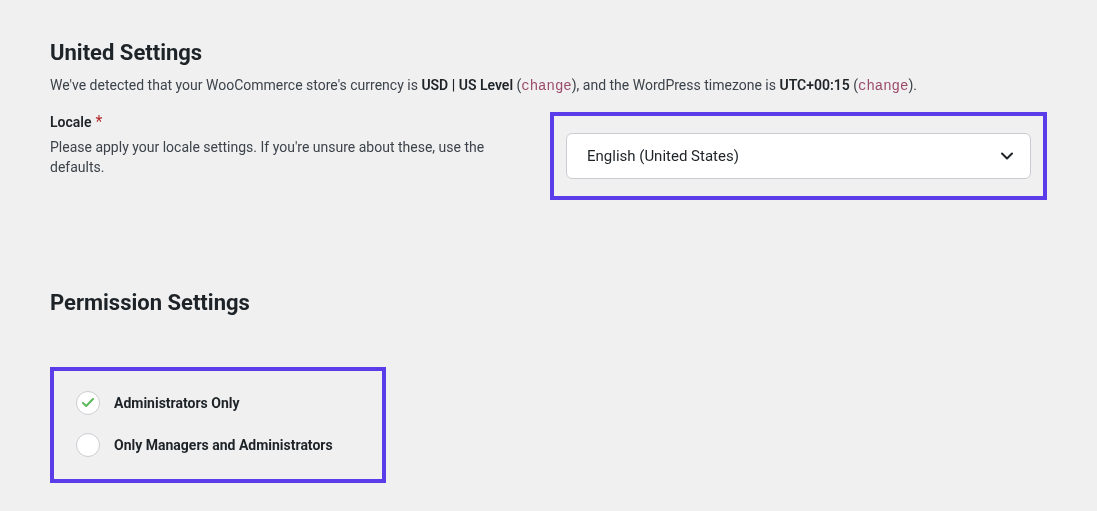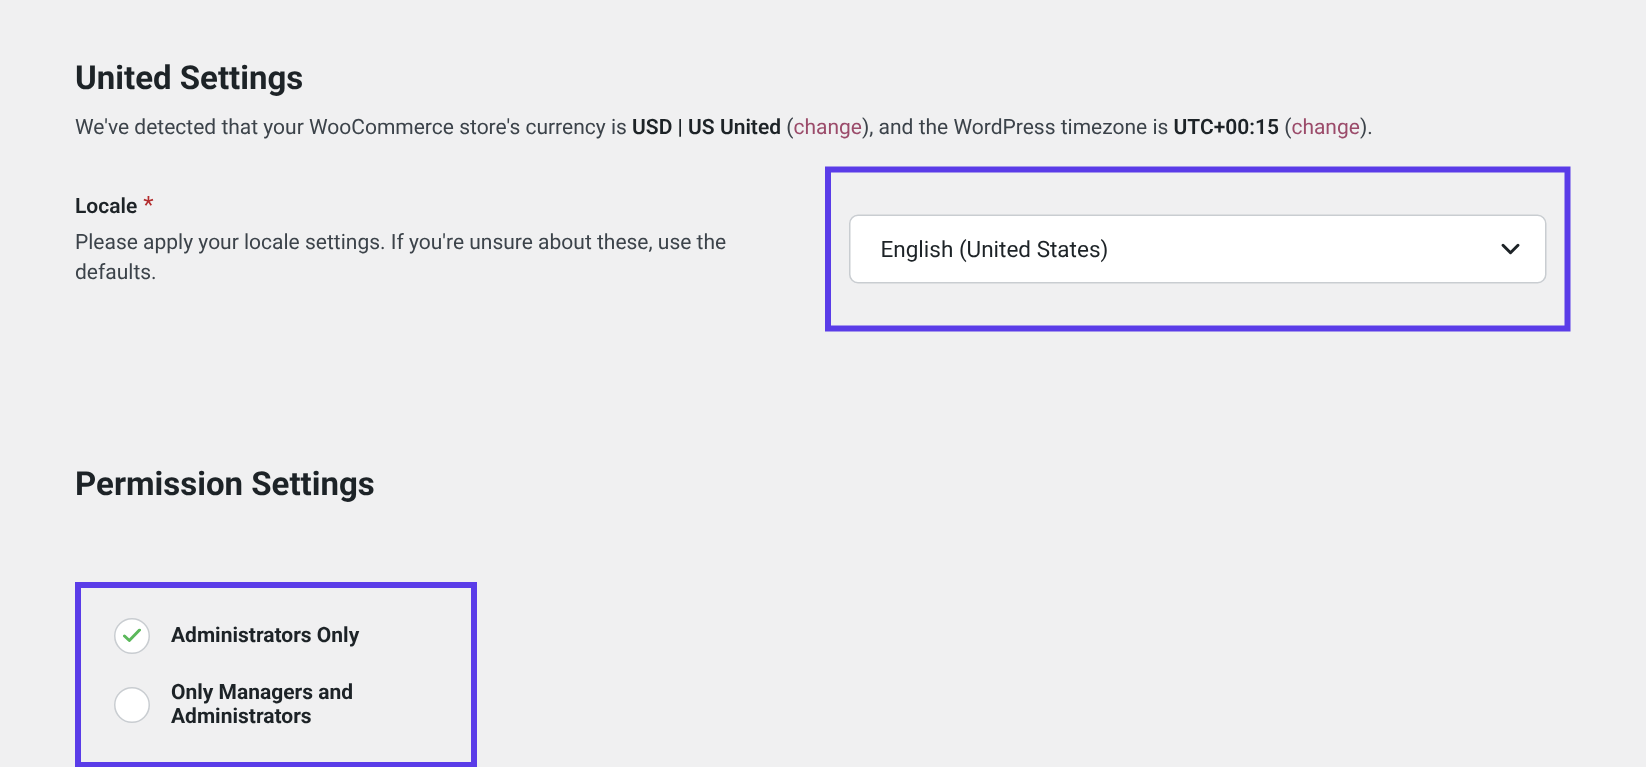--- a/index.html
+++ b/index.html
@@ -15,48 +15,47 @@
       font-weight: 700;
       color: #1d2327;
       margin-bottom: 12px;
     }
     .intro {
       font-size: 14px;
       color: #3c434a;
       margin-bottom: 18px;
     }
     .intro strong { font-weight: 600; color: #1d2327; }
-    .intro a { color: #9b4b6a; text-decoration: none; cursor: pointer; }
+    .intro a { color: #9b4b6a; text-decoration: none; cursor: pointer; font-family: Liberation Mono, monospace; }
     .row {
       display: flex;
       gap: 20px;
       align-items: flex-start;
     }
     .col-left {
       flex: 0 0 480px;
-      margin-top: 16px;
     }
     .col-right {
       flex: 1;
     }
     .field-label {
       font-size: 14px;
       font-weight: 600;
       color: #1d2327;
     }
     .required { color: #b32d2e; }
     .field-help {
       font-size: 14px;
       color: #3c434a;
       margin-top: 6px;
       line-height: 1.45;
     }
     .highlight-box {
       border: 4px solid #5a3ce8;
-      padding: 28px 12px;
+      padding: 17px 12px;
     }
     .select-wrap {
       position: relative;
       width: 100%;
     }
     .select {
       width: 100%;
       height: 46px;
       background: #fff;
       border: 1px solid #c9cdd1;
@@ -101,30 +100,30 @@
     }
     .radio-circle.checked svg { display: block; }
     .radio-circle svg { display: none; }
     .radio-label {
       font-size: 14px;
       font-weight: 700;
       color: #1d2327;
     }
     .highlight-box.perm {
       padding: 20px 22px 22px 22px;
-      width: 268px;
+      width: 336px;
     }
   </style>
 </head>
 <body>
 
 <section>
   <h2>United Settings</h2>
   <p class="intro">
-    <span>We've detected that your WooCommerce store's currency is </span><strong>USD | US United</strong><span> (</span><a>change</a><span>), and the WordPress timezone is </span><strong>UTC+00:15</strong><span> (</span><a>change</a><span>).</span>
+    <span>We've detected that your WooCommerce store's currency is </span><strong>USD | US Level</strong><span> (</span><a>change</a><span>), and the WordPress timezone is </span><strong>UTC+00:15</strong><span> (</span><a>change</a><span>).</span>
   </p>
 
   <div class="row">
     <div class="col-left">
       <div>
         <span class="field-label">Locale</span>
         <span class="required">*</span>
       </div>
       <p class="field-help">Please apply your locale settings. If you're unsure about these, use the defaults.</p>
     </div>

